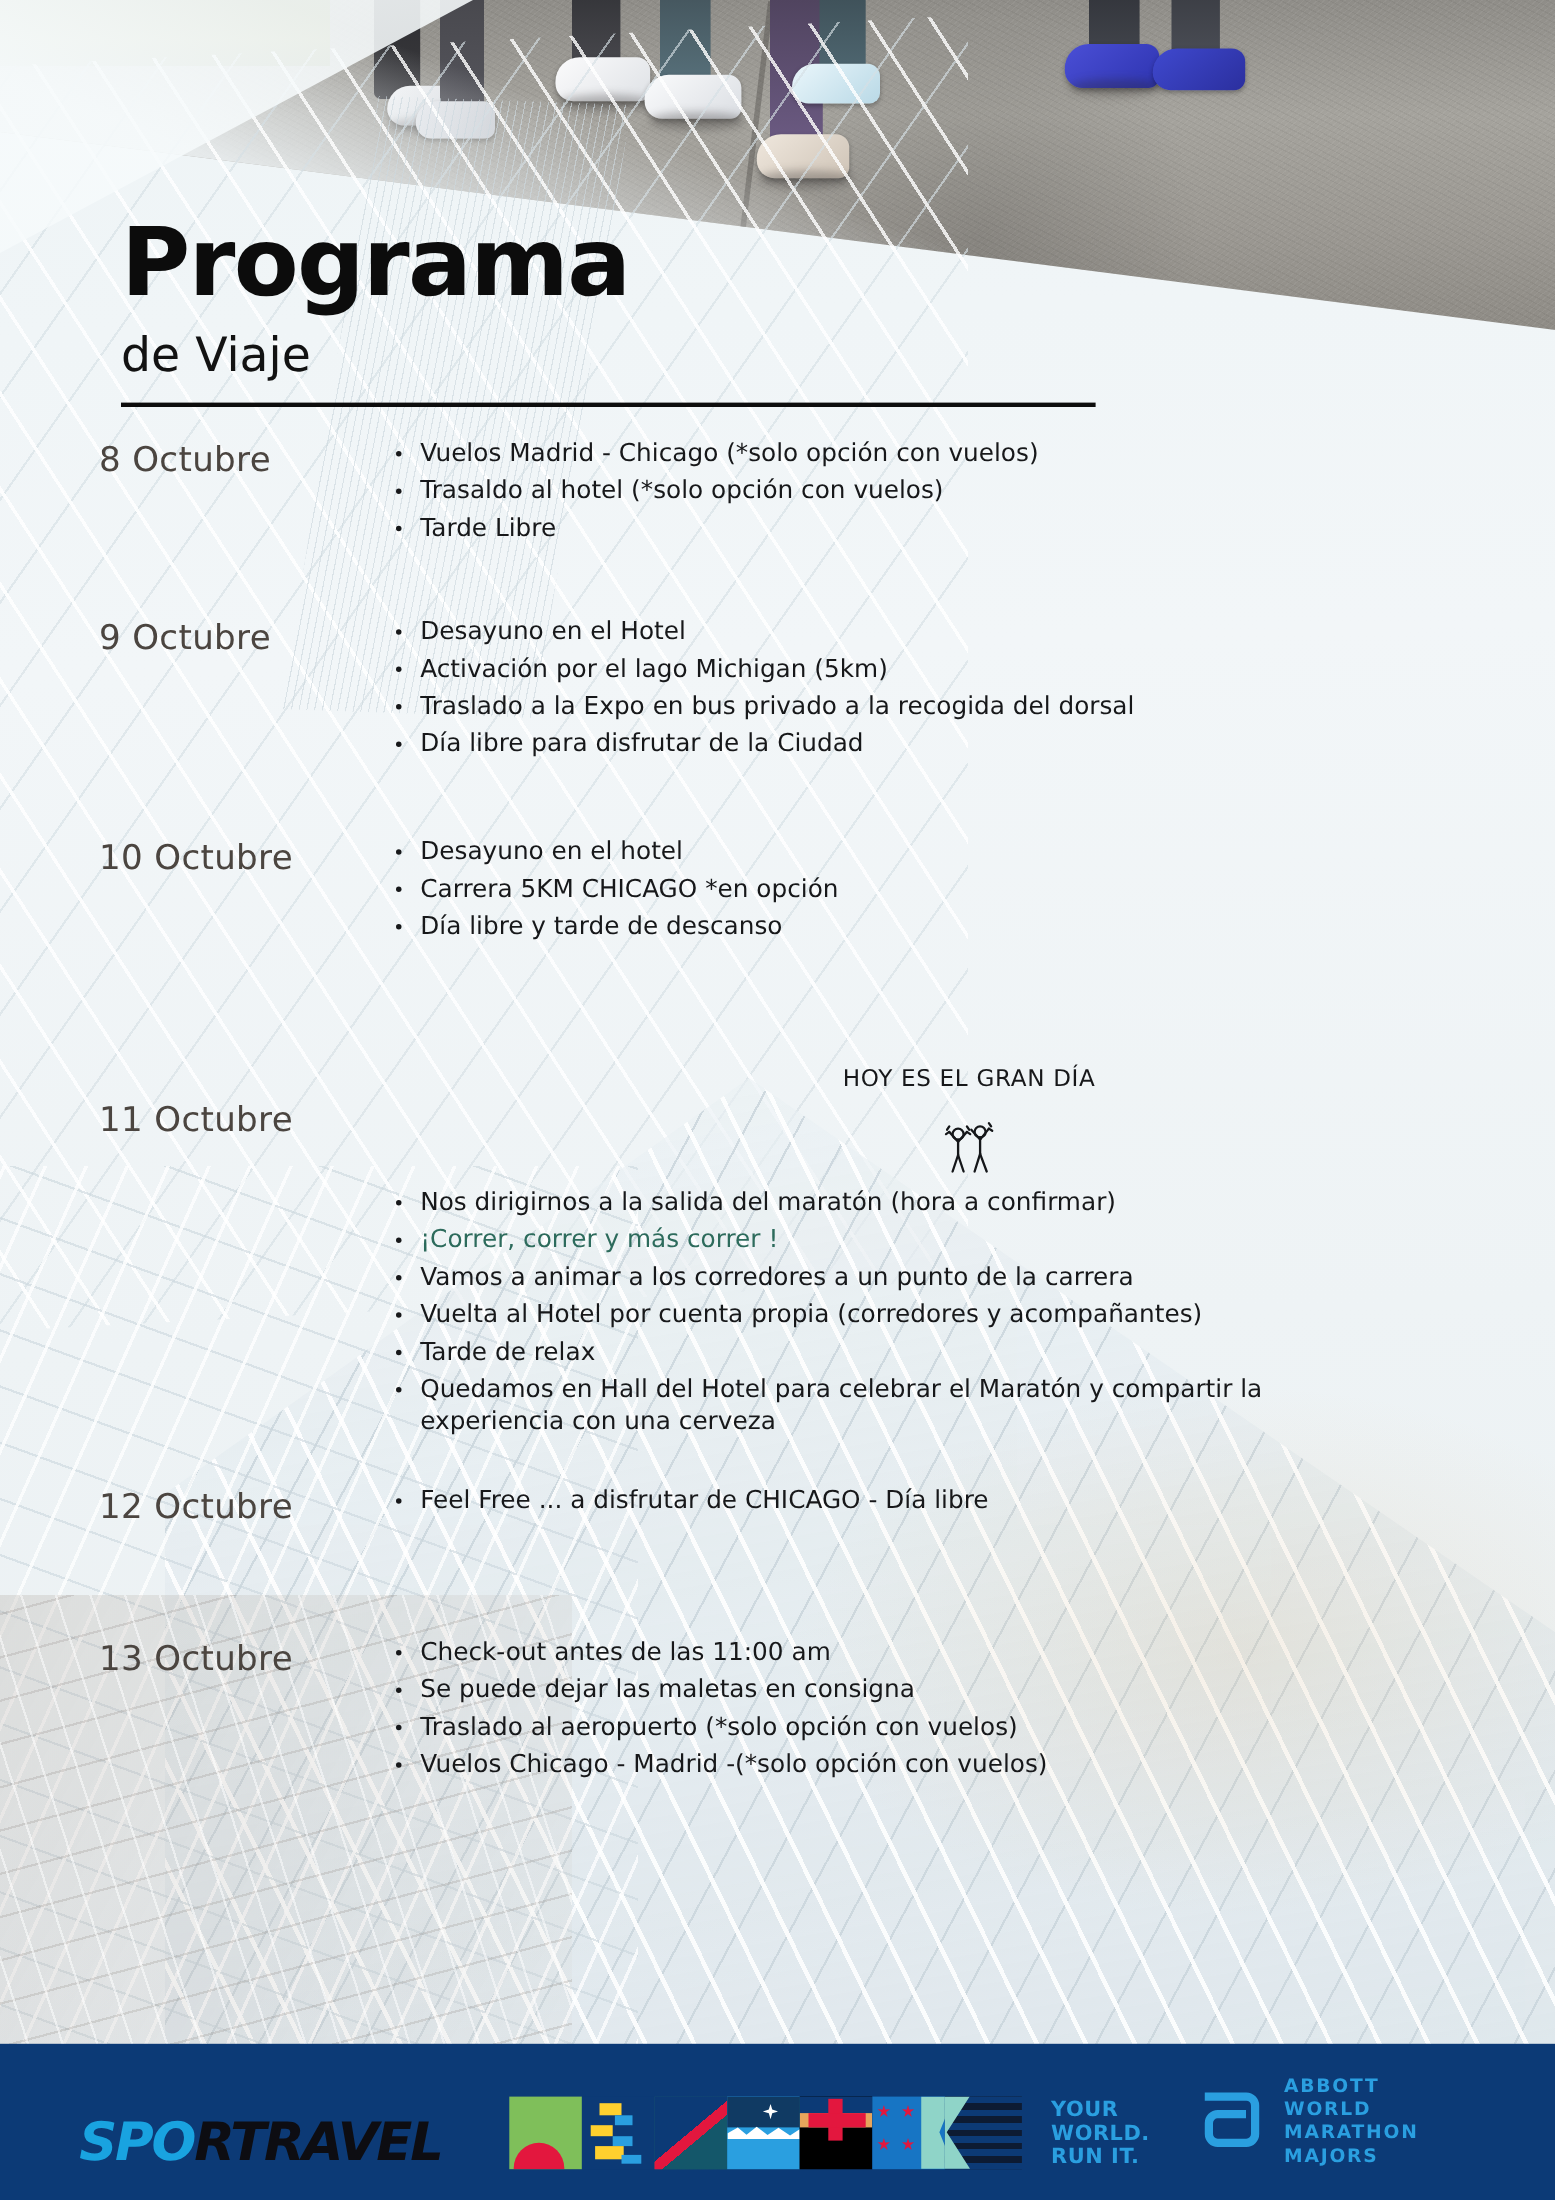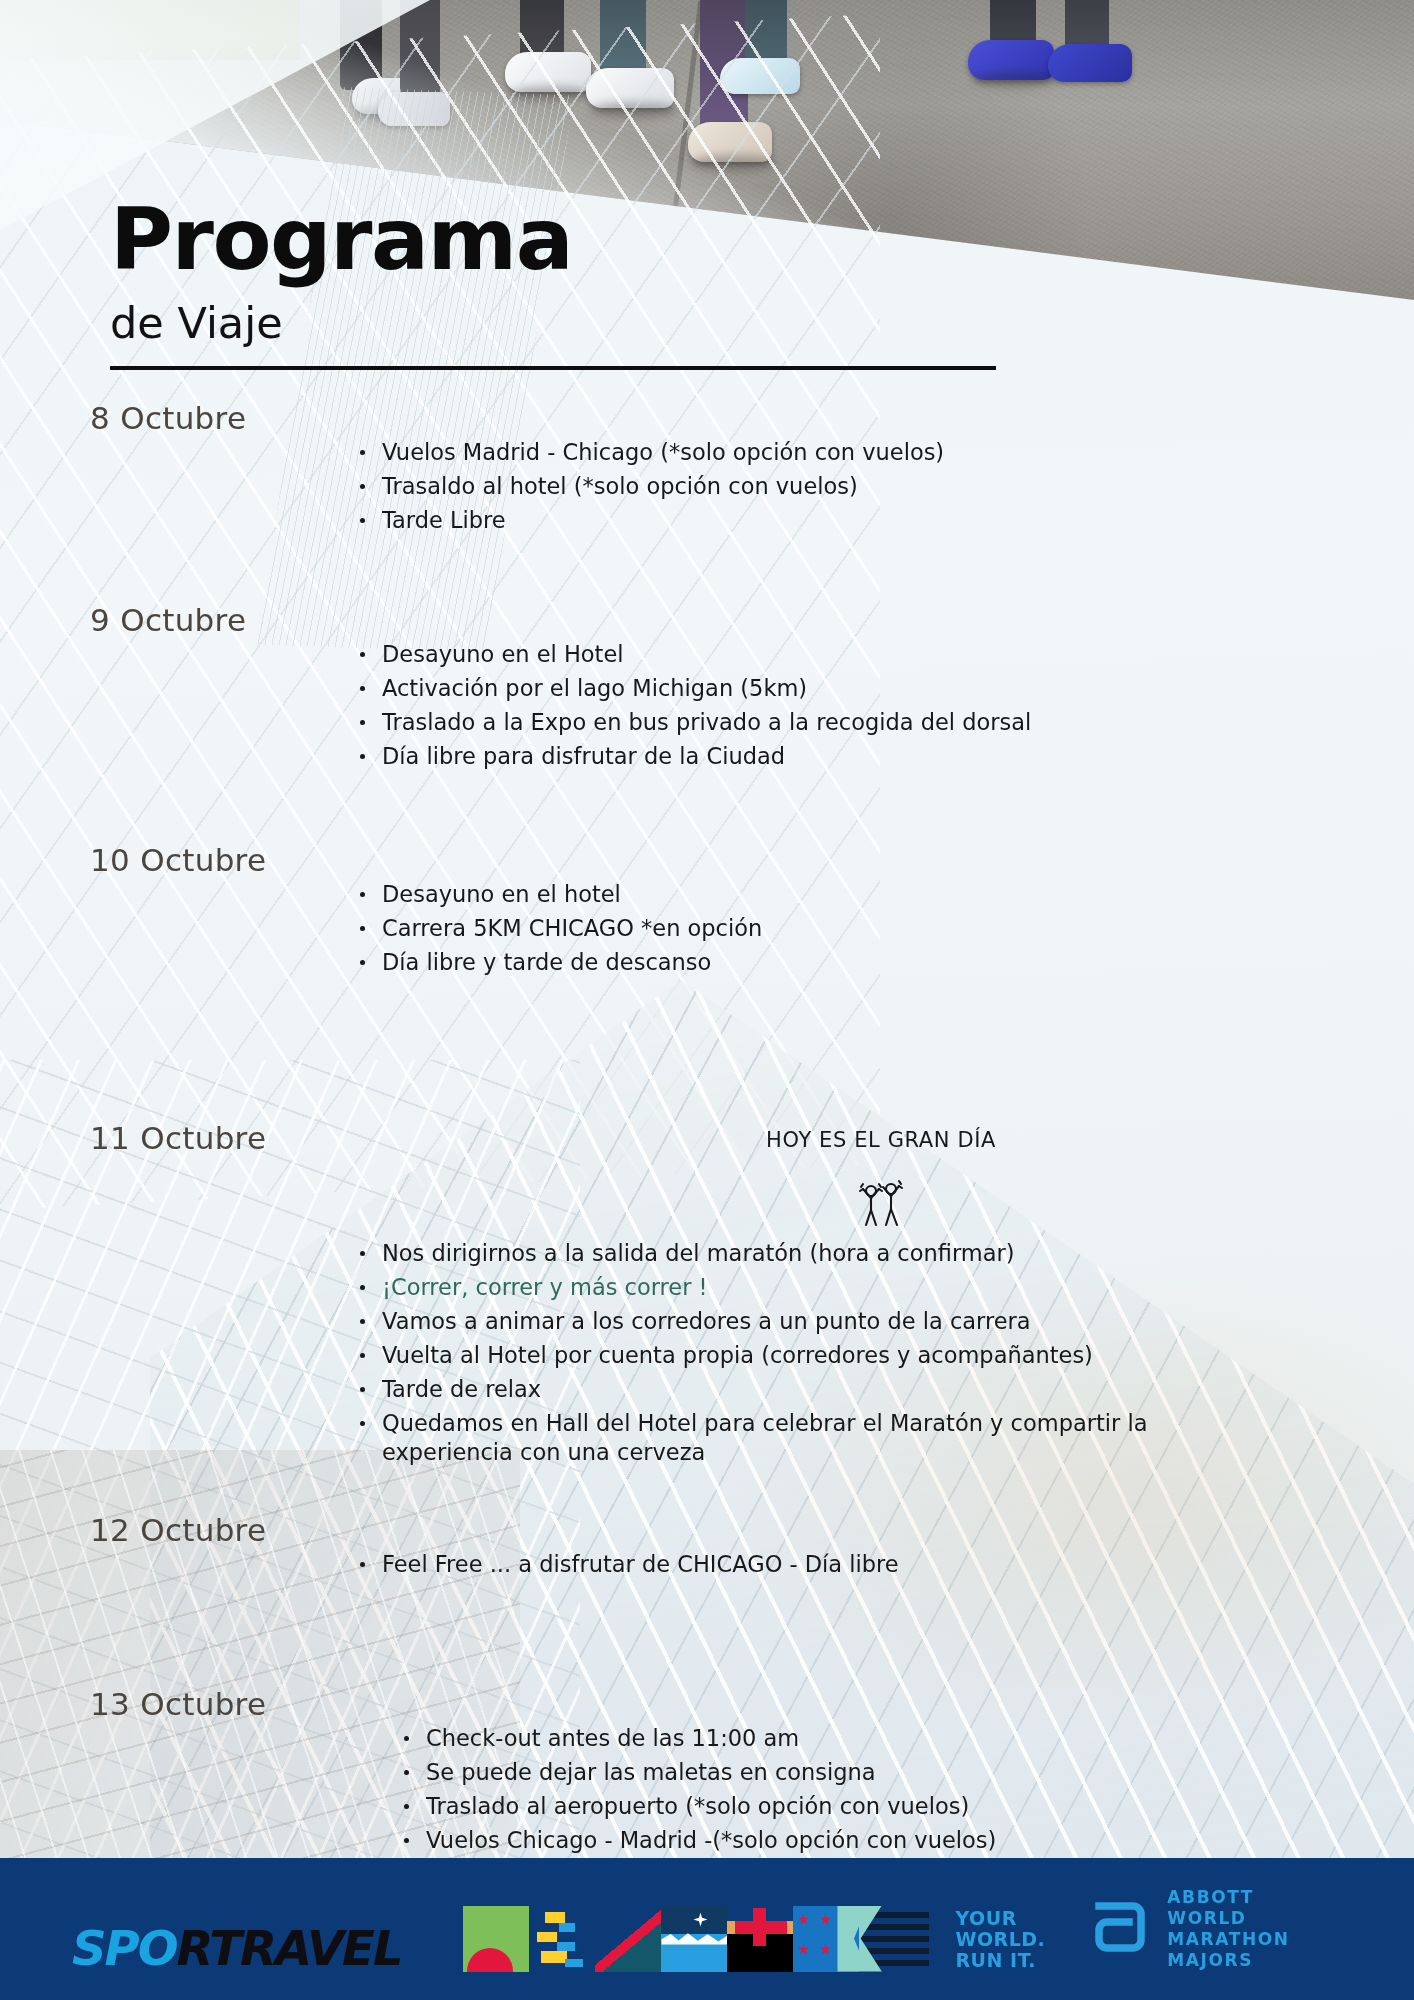--- a/index.html
+++ b/index.html
@@ -198,21 +198,20 @@
     font-family: "DejaVu Sans", sans-serif;
     font-size: 31px;
     font-weight: 400;
     color: #4b4540;
     letter-spacing: 0.3px;
     padding-top: 2px;
   }
   .day-body {
     flex: 1 1 auto;
     padding-left: 8px;
-    margin-top: 40px;
   }
   .gran-dia {
     display: flex;
     align-items: center;
     gap: 26px;
     font-family: "DejaVu Sans", sans-serif;
     font-size: 21px;
     color: #17181a;
     letter-spacing: 0.6px;
     margin-bottom: 6px;
@@ -445,21 +444,21 @@
 
     <div class="day-row" style="margin-top:38px;">
       <div class="day-label">12 Octubre</div>
       <div class="day-body">
         <ul class="items">
           <li>Feel Free ... a disfrutar de CHICAGO - Día libre</li>
         </ul>
       </div>
     </div>
 
-    <div class="day-row" style="margin-top:100px;gap:44px;">
+    <div class="day-row" style="margin-top:100px;">
       <div class="day-label">13 Octubre</div>
       <div class="day-body">
         <ul class="items">
           <li>Check-out antes de las 11:00 am</li>
           <li>Se puede dejar las maletas en consigna</li>
           <li>Traslado al aeropuerto (*solo opción con vuelos)</li>
           <li>Vuelos Chicago -  Madrid -(*solo opción con vuelos)</li>
         </ul>
       </div>
     </div>

